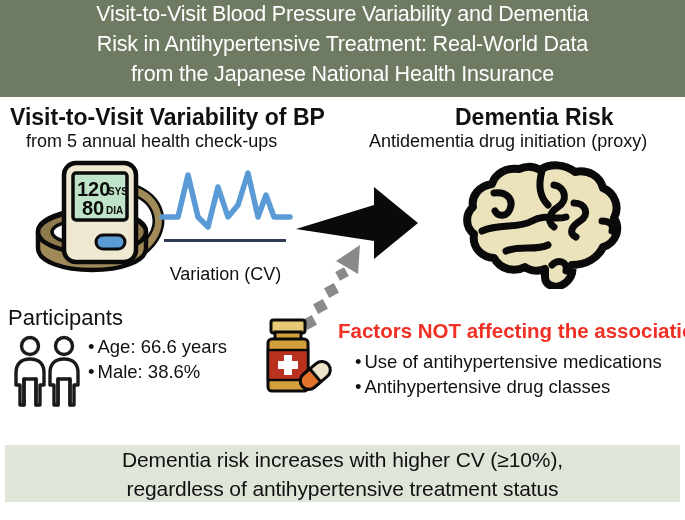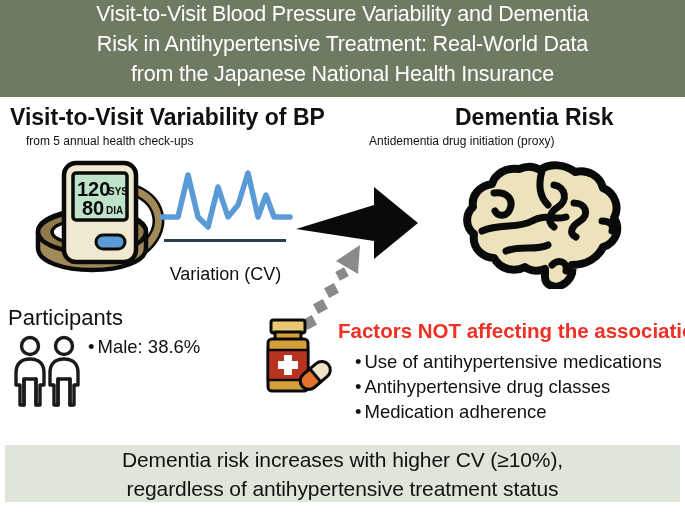--- a/index.html
+++ b/index.html
@@ -51,21 +51,21 @@
   
   .sec-title {
     position: absolute;
     font-size: 23px;
     font-weight: 700;
     line-height: 26px;
     white-space: nowrap;
   }
   .sec-sub {
     position: absolute;
-    font-size: 12px;
+    font-size: 18px;
     font-weight: 400;
     line-height: 20px;
     white-space: nowrap;
   }
 
   #bp-title   { left: 10px;  top: 7px; }
   #bp-sub     { left: 26px;  top: 34px; }
   #dem-title  { left: 455px; top: 7px; }
   #dem-sub    { left: 369px; top: 34px; }
 
@@ -244,20 +244,23 @@
 
       <circle cx="52" cy="11" r="8.5"></circle>
       <path d="M52 24 C42 24 38 30 38 38 L38 50 L42 50 L42 70 L46 70 L46 44
                M52 24 C62 24 66 30 66 38 L66 50 L62 50 L62 70 L58 70 L58 44"></path>
       <path d="M46 70 L46 44 L58 44 L58 70"></path>
     </g>
   </svg>
 
   <div class="part-list">
     <div class="li">
+      <span class="bullet">•</span><span>Age: 66.6 years</span>
+    </div>
+    <div class="li">
       <span class="bullet">•</span><span>Male: 38.6%</span>
     </div>
   </div>
 
   <svg class="pill-bottle" viewBox="0 0 70 78">
 
     <rect x="8" y="3" width="34" height="13" rx="2.5" ry="2.5" fill="#e8c874" stroke="#0a0a0a" stroke-width="3"></rect>
 
     <rect x="12" y="15" width="26" height="8" fill="#d4a03c" stroke="#0a0a0a" stroke-width="3"></rect>
 
@@ -275,23 +278,20 @@
   </svg>
 
   <div id="factors-title">Factors NOT affecting the association</div>
   <div class="factors-list">
     <div class="li">
       <span class="bullet">•</span><span>Use of antihypertensive medications</span>
     </div>
     <div class="li">
       <span class="bullet">•</span><span>Antihypertensive drug classes</span>
     </div>
-    <div class="li">
-      <span class="bullet">•</span><span>Medication adherence</span>
-    </div>
   </div>
 
 </div>
 
 <div class="concl-band">
   <div class="concl-line">Dementia risk increases with higher CV (≥10%),</div>
   <div class="concl-line">regardless of antihypertensive treatment status</div>
 </div>
 
 </body></html>

